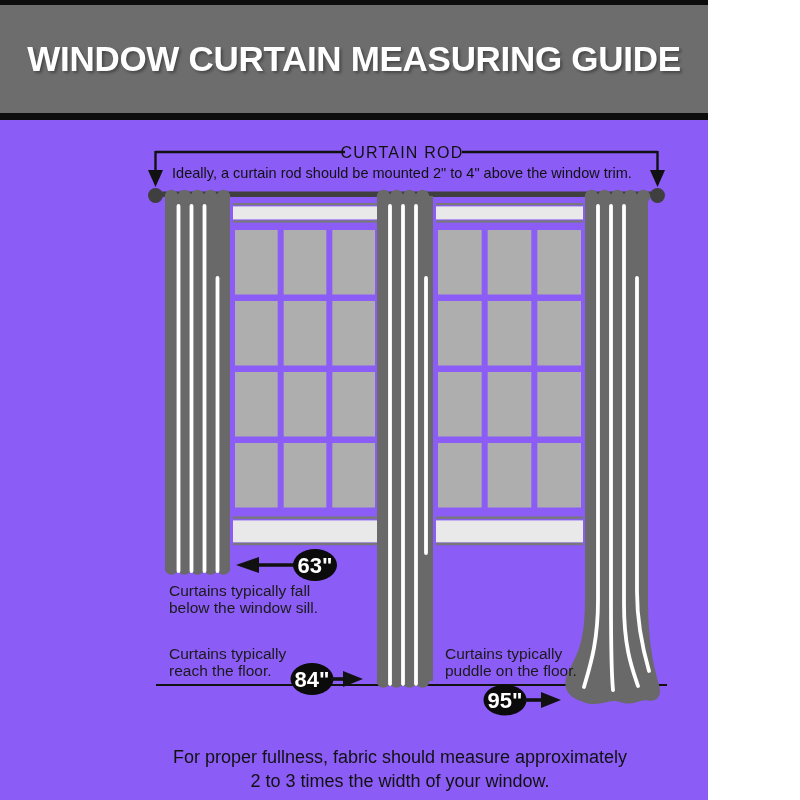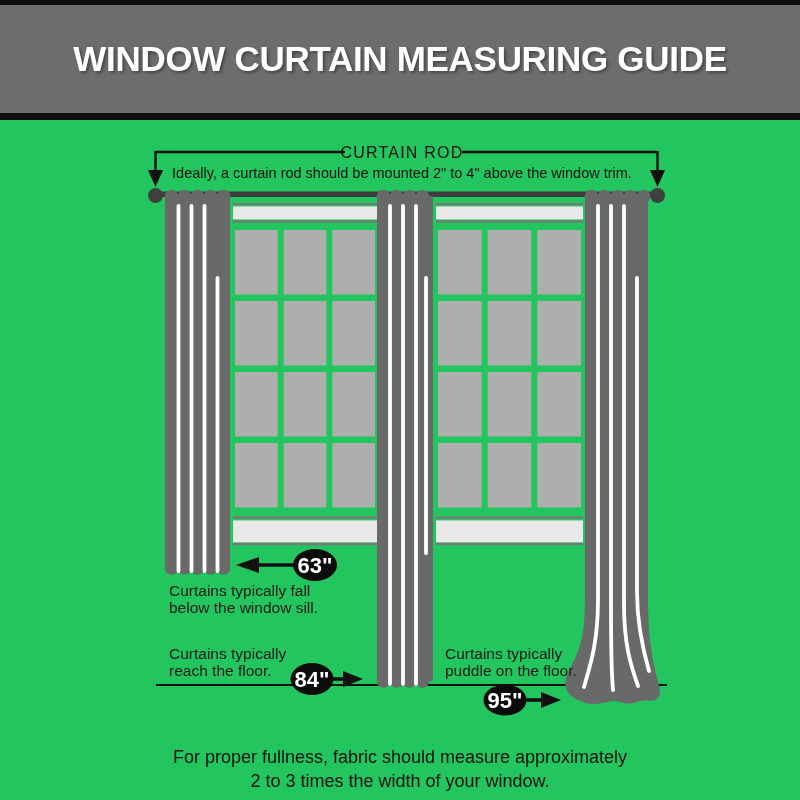--- a/index.html
+++ b/index.html
@@ -1,17 +1,17 @@
 <!DOCTYPE html>
 <html><head>
 <meta charset="utf-8">
 <style>
   html,body{margin:0;padding:0;background:#fff;width:800px;height:800px;overflow:hidden;
     font-family:"Liberation Sans",sans-serif;}
-  .page{position:relative;width:800px;height:800px;background:#22c55e;}
+  .page{position:relative;width:708px;height:800px;background:#8b5cf6;}
   .header{box-sizing:border-box;height:120px;background:#6d6d6d;
     border-top:5px solid #0d0d0d;border-bottom:7px solid #0d0d0d;
     display:flex;align-items:center;justify-content:center;}
   .header-title{color:#fff;font-size:35px;font-weight:bold;letter-spacing:-0.3px;
     text-shadow:2px 2px 3px rgba(0,0,0,0.35);white-space:nowrap;}
   svg{display:block;}
   .bracket{stroke:#111;stroke-width:2.4;fill:none;}
   .arrow-head{fill:#111;stroke:none;}
   .arrow-line{stroke:#111;stroke-width:3.6;}
   .rod-label{font-size:16px;letter-spacing:1.2px;fill:#111;text-anchor:middle;}

